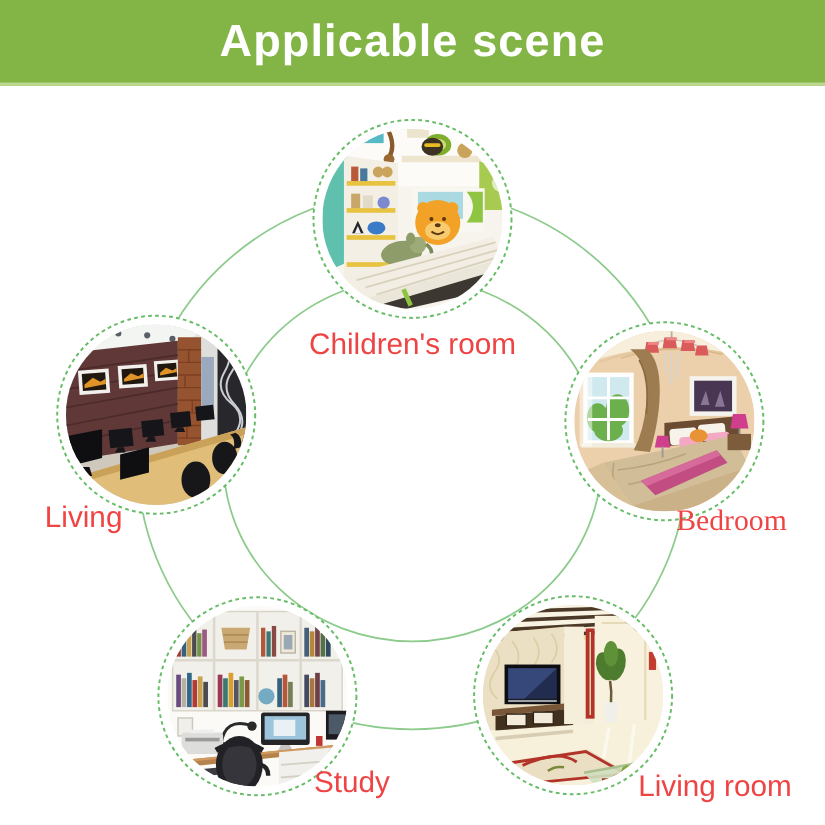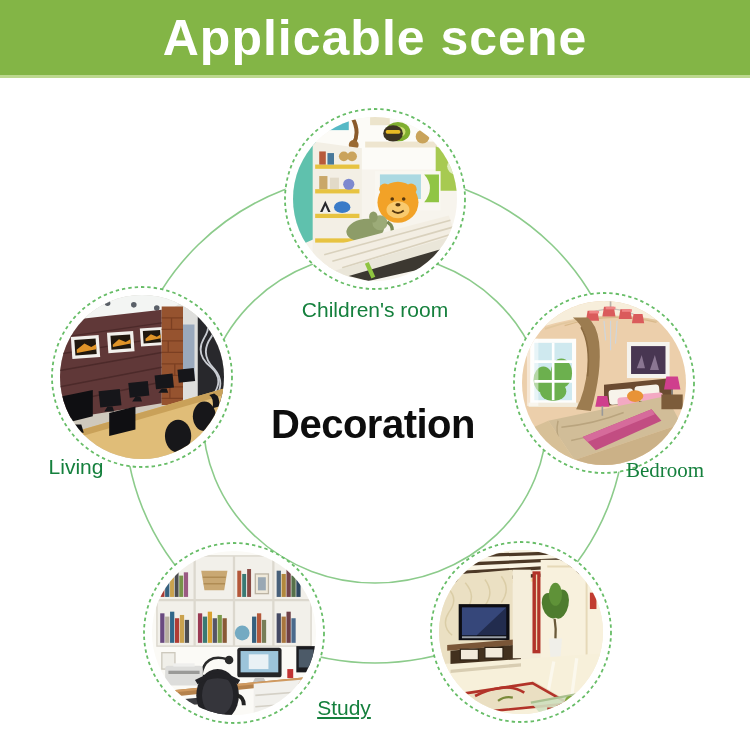--- a/index.html
+++ b/index.html
@@ -1,38 +1,38 @@
 <!DOCTYPE html>
 <html><head>
 <meta charset="utf-8">
 <style>
   html,body{margin:0;padding:0;background:#fff;}
   #stage{position:relative;width:750px;height:750px;background:#ffffff;overflow:hidden;
          font-family:"Liberation Sans", sans-serif;}
   
   .banner{position:absolute;left:0;top:0;width:750px;height:75px;background:#83b546;
           border-bottom:3px solid #bcd88e;display:flex;align-items:center;justify-content:center;}
-  .banner-title{color:#ffffff;font-size:50px;font-weight:bold;letter-spacing:1px;}
+  .banner-title{color:#ffffff;font-size:41px;font-weight:bold;letter-spacing:1px;}
   
   .connector{position:absolute;left:0;top:0;width:750px;height:750px;}
   
   .node{position:absolute;width:184px;height:184px;}
   .node svg{display:block;}
   .n-children{left:283px;top:107px;}
   .n-office{left:50px;top:285px;}
   .n-bedroom{left:512px;top:291px;}
   .n-study{left:142px;top:541px;}
   .n-living{left:429px;top:540px;}
   
   .scene-label{position:absolute;transform:translateX(-50%);white-space:nowrap;
-               color:#15803d;font-size:21px;}
+               color:#ef4444;font-size:27px;}
   .l-children{left:375px;top:298px;}
   .l-office{left:76px;top:455px;}
   .l-bedroom{left:665px;top:458px;font-family:Liberation Serif, serif;}
-  .l-study{left:344px;top:696px;text-decoration:underline;}
+  .l-study{left:320px;top:696px;}
   .l-living{left:650px;top:700px;}
   .center-label{position:absolute;left:373px;top:424px;transform:translate(-50%,-50%);
                 color:#0d0d0d;font-size:40px;font-weight:bold;white-space:nowrap;letter-spacing:-0.5px;}
 </style>
 </head>
 <body>
 
 <div id="stage">
 
   <div class="banner">
@@ -441,20 +441,20 @@
           <path d="M36,92 q4,-3 9,-2" stroke="#7a8a3a" stroke-width="1.4" fill="none"></path>
           <path d="M56,93 L100,85 L100,100 L62,100 Z" fill="#cfe0c0" opacity="0.9"></path>
           <path d="M56,93 L100,85" stroke="#aac090" stroke-width="1.4"></path>
           <circle cx="80" cy="92" r="3.2" fill="#82a83e"></circle>
           <path d="M66,96 h6 v4 h-6 Z" fill="#b23329"></path>
         </svg>
       </g>
     </svg>
   </div>
 
-  <div class="center-label">Decoration</div>
 
   <div class="scene-label l-children">Children's room</div>
   <div class="scene-label l-office">Living</div>
   <div class="scene-label l-bedroom">Bedroom</div>
   <div class="scene-label l-study">Study</div>
+  <div class="scene-label l-living">Living room</div>
 
 </div>
 
 </body></html>

